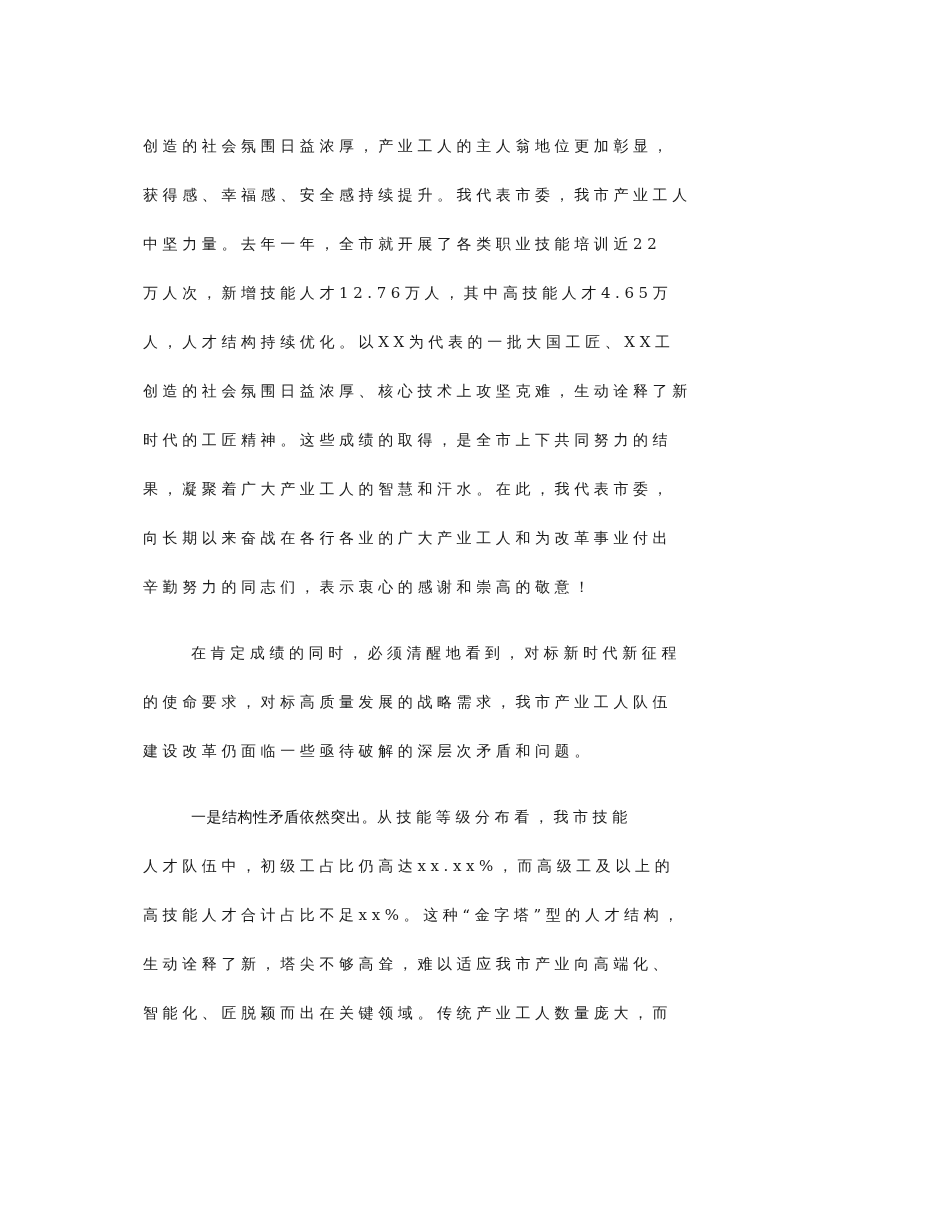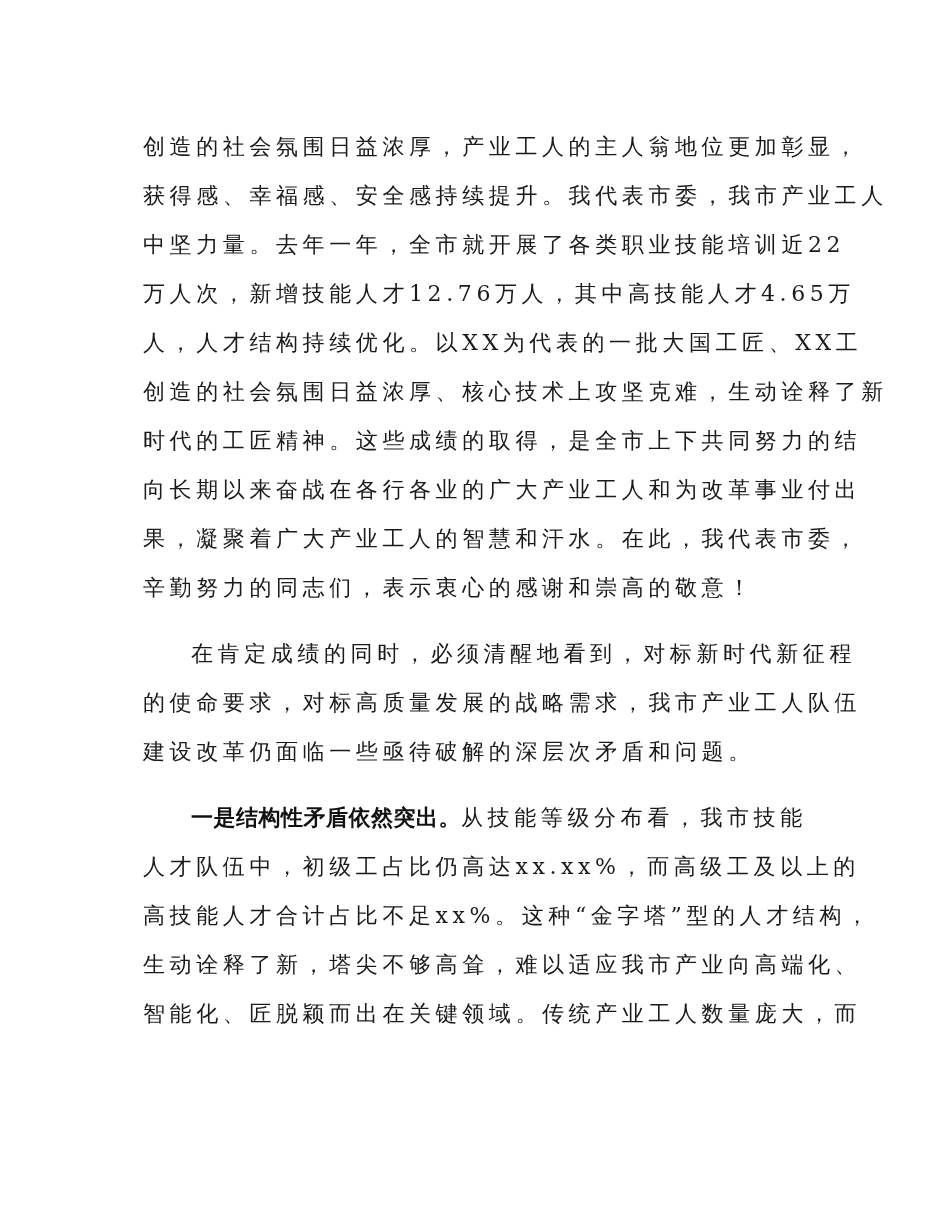--- a/index.html
+++ b/index.html
@@ -16,57 +16,57 @@
     .page {
       position: absolute;
       left: 143px;
       top: 122px;
       width: 672px;
       font-family: "DejaVu Serif", "Liberation Serif", serif;
       color: #1a1a1a;
     }
     .para {
       margin: 0 0 17px 0;
-      font-size: 22px;
+      font-size: 15px;
       line-height: 49px;
       letter-spacing: 4.6px;
       text-align: justify;
       text-justify: inter-character;
       word-break: break-all;
     }
     .para .line {
       display: block;
       white-space: nowrap;
       height: 49px;
     }
     .indent {
       padding-left: 48px;
     }
     .bold {
       font-family: "DejaVu Sans", "Liberation Sans", sans-serif;
-      font-weight: bold;
+      font-weight: normal;
       letter-spacing: 0.5px;
       color: #111111;
     }
   </style>
 </head>
 <body>
 
 <div class="page">
 
   <div class="para">
     <span class="line">创造的社会氛围日益浓厚，产业工人的主人翁地位更加彰显，</span>
     <span class="line">获得感、幸福感、安全感持续提升。我代表市委，我市产业工人</span>
     <span class="line">中坚力量。去年一年，全市就开展了各类职业技能培训近22</span>
     <span class="line">万人次，新增技能人才12.76万人，其中高技能人才4.65万</span>
     <span class="line">人，人才结构持续优化。以XX为代表的一批大国工匠、XX工</span>
     <span class="line">创造的社会氛围日益浓厚、核心技术上攻坚克难，生动诠释了新</span>
     <span class="line">时代的工匠精神。这些成绩的取得，是全市上下共同努力的结</span>
+    <span class="line">果，凝聚着广大产业工人的智慧和汗水。在此，我代表市委，</span>
     <span class="line">向长期以来奋战在各行各业的广大产业工人和为改革事业付出</span>
-    <span class="line">果，凝聚着广大产业工人的智慧和汗水。在此，我代表市委，</span>
     <span class="line">辛勤努力的同志们，表示衷心的感谢和崇高的敬意！</span>
   </div>
 
   <div class="para">
     <span class="line indent">在肯定成绩的同时，必须清醒地看到，对标新时代新征程</span>
     <span class="line">的使命要求，对标高质量发展的战略需求，我市产业工人队伍</span>
     <span class="line">建设改革仍面临一些亟待破解的深层次矛盾和问题。</span>
   </div>
 
   <div class="para">

